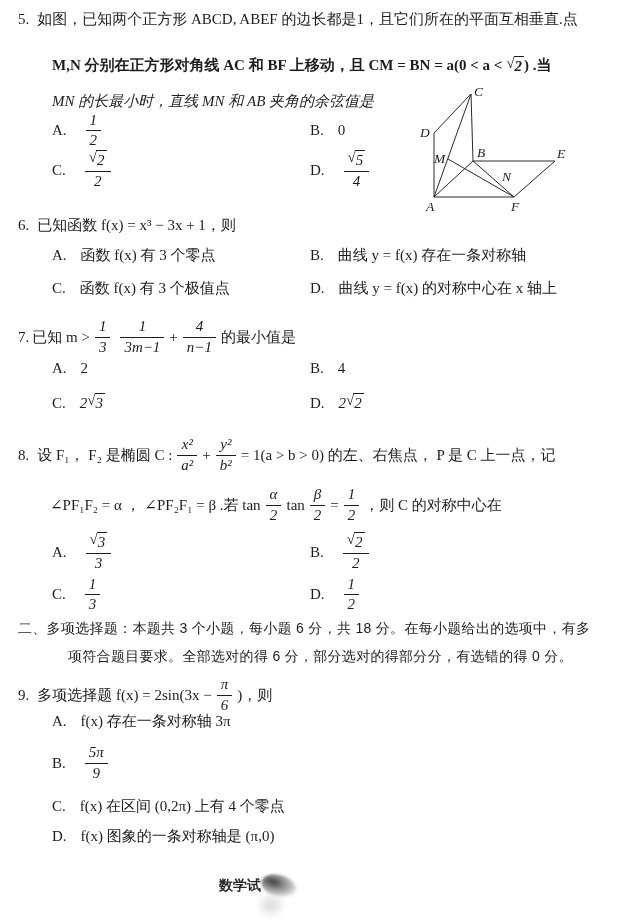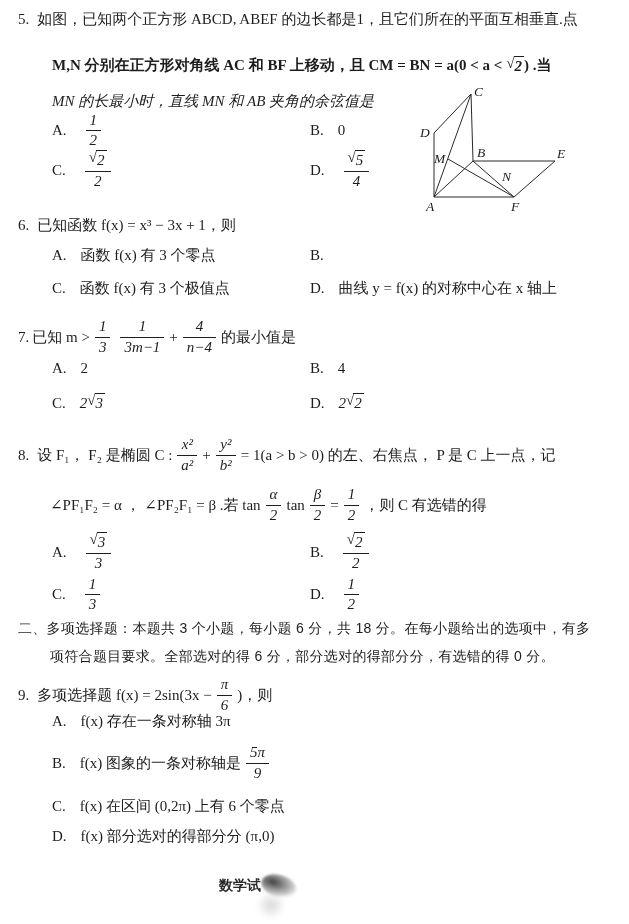--- a/index.html
+++ b/index.html
@@ -115,20 +115,21 @@
     <span class="qnum">6.</span>
     <span>已知函数 f(x) = x³ − 3x + 1，则</span>
   </div>
   <div class="opt-row" style="top:246px;width:560px;">
     <span class="opt">
       <span class="opt-label">A.</span>
       <span>函数 f(x) 有 3 个零点</span>
     </span>
     <span class="opt">
       <span class="opt-label">B.</span>
+      <span>曲线 y = f(x) 存在一条对称轴</span>
     </span>
   </div>
   <div class="opt-row" style="top:279px;width:560px;">
     <span class="opt">
       <span class="opt-label">C.</span>
       <span>函数 f(x) 有 3 个极值点</span>
     </span>
     <span class="opt">
       <span class="opt-label">D.</span>
       <span>曲线 y = f(x) 的对称中心在 x 轴上</span>
@@ -142,21 +143,21 @@
         <span class="num">1</span>
         <span class="den">3</span>
       </span>
     <span class="frac">
         <span class="num">1</span>
         <span class="den">3m−1</span>
       </span>
     <span>+</span>
     <span class="frac">
         <span class="num">4</span>
-        <span class="den">n−4</span>
+        <span class="den">n−1</span>
       </span>
     <span>的最小值是</span>
   </div>
   <div class="opt-row" style="top:360px;width:560px;">
     <span class="opt">
       <span class="opt-label">A.</span>
       <span>2</span>
     </span>
     <span class="opt">
       <span class="opt-label">B.</span>
@@ -205,21 +206,21 @@
     <span>tan</span>
     <span class="frac">
         <span class="num">β</span>
         <span class="den">2</span>
       </span>
     <span>=</span>
     <span class="frac">
         <span class="num">1</span>
         <span class="den">2</span>
       </span>
-    <span>，则 C 有选错的得</span>
+    <span>，则 C 的对称中心在</span>
   </div>
   <div class="opt-row" style="top:532px;width:560px;height:38px;">
     <span class="opt">
       <span class="opt-label">A.</span>
       <span class="frac">
           <span class="num">
             <span class="sqrt">
               <span class="sign">√</span>
               <span class="rad">3</span>
             </span>
@@ -253,51 +254,50 @@
       <span class="frac">
           <span class="num">1</span>
           <span class="den">2</span>
         </span>
     </span>
   </div>
 
   <div class="line bold-head" style="left:18px;top:620px;">
     <span>二、多项选择题：本题共 3 个小题，每小题 6 分，共 18 分。在每小题给出的选项中，有多</span>
   </div>
-  <div class="line bold-head" style="left:50px;top:648px;align-items:center;">
+  <div class="line bold-head" style="left:68px;top:648px;align-items:center;">
     <span>项符合题目要求。全部选对的得 6 分，部分选对的得部分分，有选错的得 0 分。</span>
   </div>
 
   <div class="line" style="left:18px;top:678px;height:34px;">
     <span class="qnum">9.</span>
     <span>多项选择题 f(x) = 2sin(3x −</span>
     <span class="frac">
         <span class="num">π</span>
         <span class="den">6</span>
       </span>
     <span>)，则</span>
   </div>
   <div class="line" style="left:52px;top:712px;">
     <span class="opt-label">A.</span>
     <span>f(x) 存在一条对称轴 3π</span>
   </div>
   <div class="line" style="left:52px;top:744px;height:38px;">
     <span class="opt-label">B.</span>
-    <span>f(x) 图象的一条对称轴是</span>
     <span class="frac">
         <span class="num">5π</span>
         <span class="den">9</span>
       </span>
   </div>
   <div class="line" style="left:52px;top:797px;">
     <span class="opt-label">C.</span>
-    <span>f(x) 在区间 (0,2π) 上有 6 个零点</span>
+    <span>f(x) 在区间 (0,2π) 上有 4 个零点</span>
   </div>
   <div class="line" style="left:52px;top:827px;">
     <span class="opt-label">D.</span>
-    <span>f(x) 部分选对的得部分分 (π,0)</span>
+    <span>f(x) 图象的一条对称轴是 (π,0)</span>
   </div>
 
   <div class="footer">数学试</div>
   <div class="smudge"></div>
   <div class="smudge-tail"></div>
 
 </div>
 
 </body></html>

